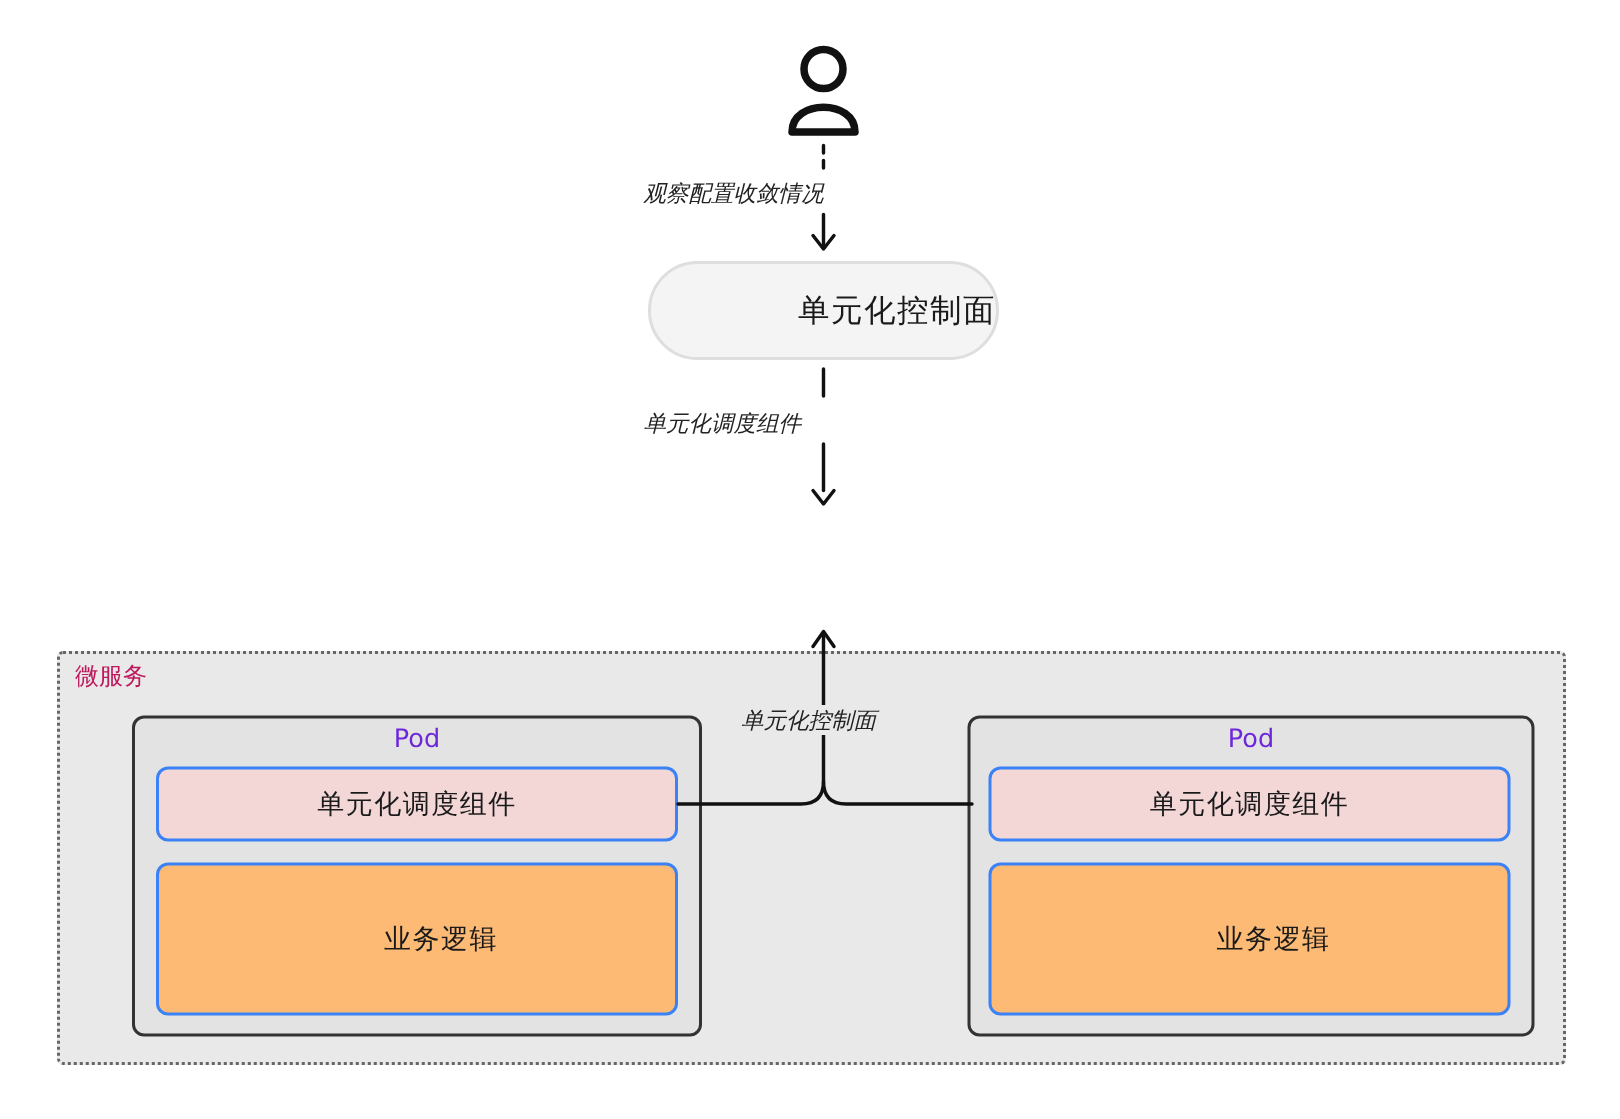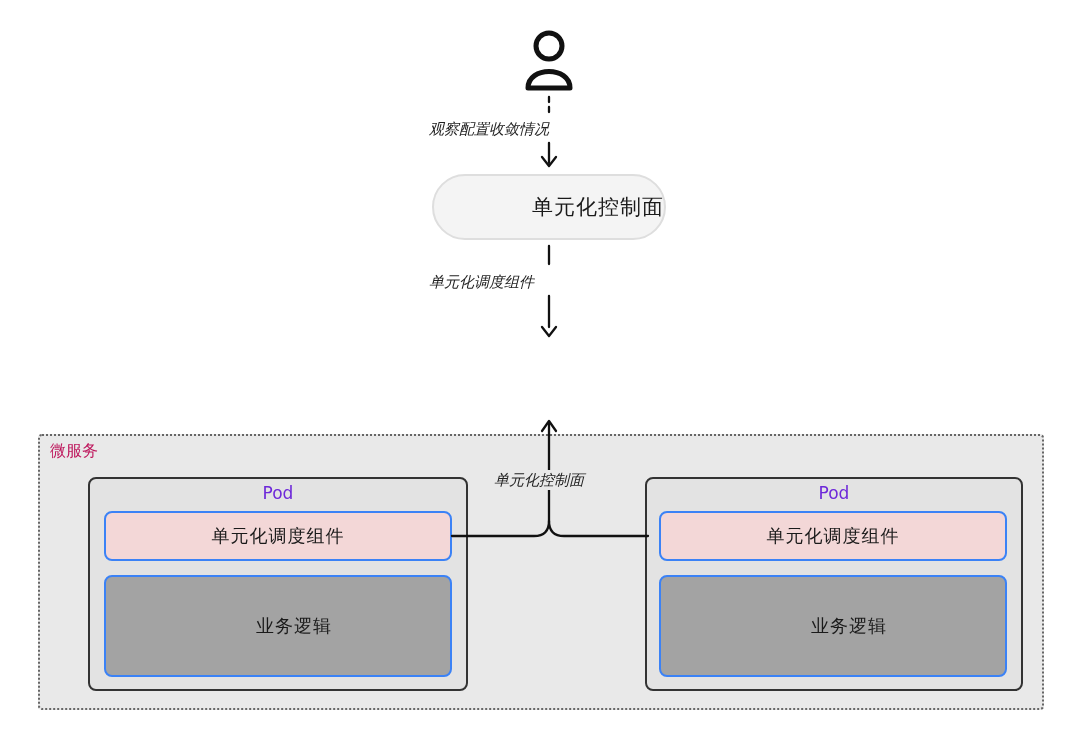--- a/index.html
+++ b/index.html
@@ -29,21 +29,21 @@
   .pod-title{
     position:absolute;top:4px;left:0;width:100%;text-align:center;
     font-size:17px;color:#6d28d9;
   }
   .inner-box{
     border:2px solid #3b82f6;border-radius:8px;
     display:flex;align-items:center;justify-content:center;
     font-size:18px;letter-spacing:1px;
   }
   .scheduler{background:#f3d7d7;}
-  .business{background:#a3a3a3;padding-left:32px;}
+  .business{background:#fdba74;padding-left:32px;}
   svg.overlay{position:absolute;left:0;top:0;pointer-events:none;}
 </style>
 </head>
 <body>
 
 <div class="stage">
 
   <div class="abs container-box" style="left:38px;top:434px;width:1006px;height:276px;">
     <div class="abs container-title" style="left:10px;top:5px;">微服务</div>
   </div>

